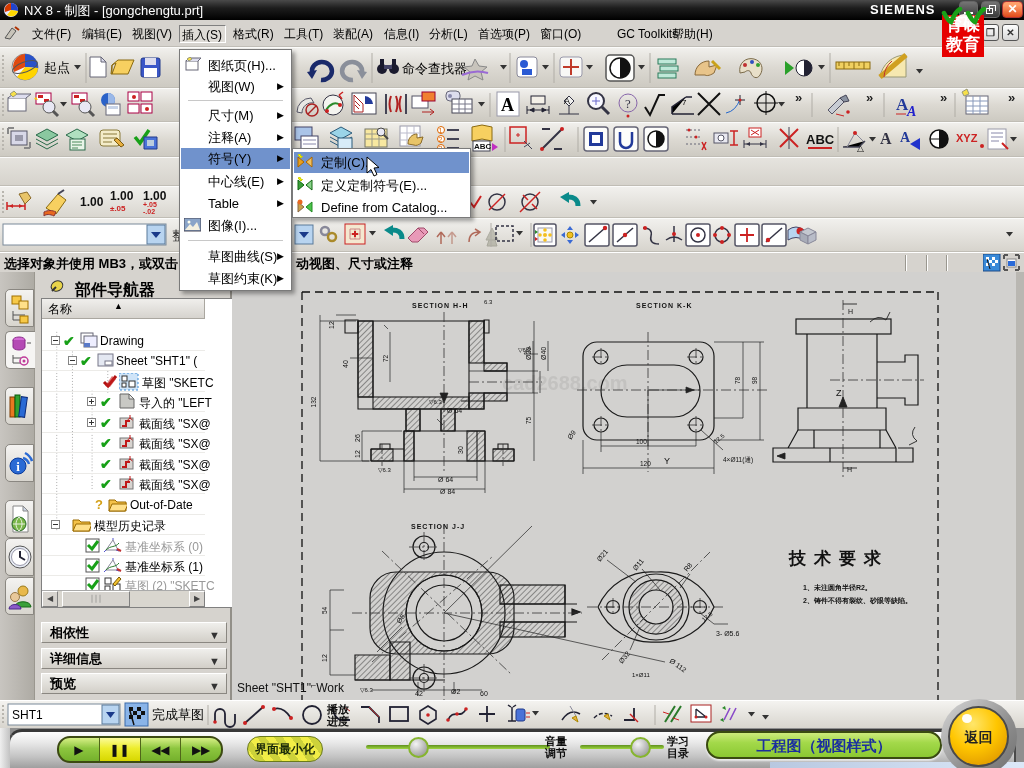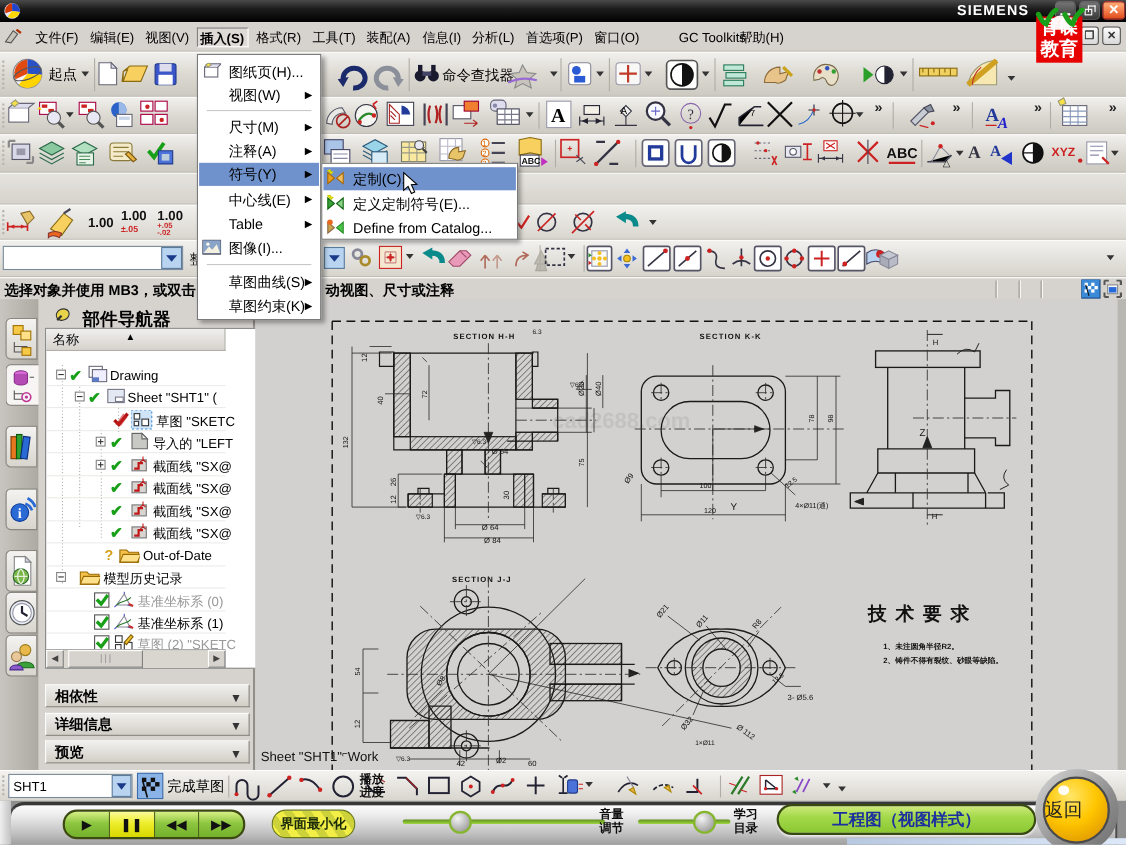--- a/index.html
+++ b/index.html
@@ -16,21 +16,21 @@
 .wbtn { top:1px; width:19px; height:17px; border-radius:4px; border:1px solid #666;
   background:linear-gradient(#757575,#3a3a3a); color:#fff; font-size:10px; text-align:center; line-height:15px; }
 #wmin { left:959px; }
 #wres { left:981px; }
 #wclose { left:1002px; width:21px; background:linear-gradient(#ff9f6a 20%,#e04a1a); border-color:#a33; font-weight:bold; font-size:12px; }
 
 
 #menubar { left:0; top:20px; width:1024px; height:27px; background:#d6d3ce; border-bottom:1px solid #c0bdb6;
   font-size:12px; color:#000; }
 #menubar .mi { position:absolute; top:5px; height:18px; line-height:18px; padding:0 4px; }
-#menubar .pressed { border:1px solid #808080; border-right-color:#fff; border-bottom-color:#fff; background:#dedbd6; padding:0 2px;font-weight:bold; }
+#menubar .pressed { border:1px solid #808080; border-right-color:#fff; border-bottom-color:#fff; background:#dedbd6; padding:0 2px; }
 .childbtn { top:4px; width:17px; height:17px; border:1px solid #555; border-radius:3px; background:linear-gradient(#fdfdfd,#d8d8d8); color:#333; font-size:10px; text-align:center; line-height:15px; font-weight:bold;}
 
 
 .trow { left:0; width:1024px; background:linear-gradient(#f2f1ee, #dcd9d2 50%, #ccc9c1);
   box-shadow: inset 0 1px 0 #fbfbfa, inset 0 -1px 0 #c0bdb5; }
 #rowA { top:47px; height:41px; }
 #rowB { top:88px; height:34px; }
 #rowC { top:122px; height:35px; }
 #band { top:157px; height:29px; background:linear-gradient(#e6e4df,#d5d2cb); }
 #rowD { top:186px; height:32px; background:linear-gradient(#f2f1ee,#d8d5ce); }
@@ -86,21 +86,21 @@
 .gtrack { top:745px; height:4px; background:linear-gradient(#5f8f1f,#9ed63f); border-radius:2px; }
 .gknob { top:737px; width:21px; height:21px; border-radius:50%;
   background:radial-gradient(circle at 35% 30%, #f4f4f4, #b9b9b9 55%, #8a8a8a); border:2px solid #86b52e; }
 #bigpill { left:706px; top:731px; width:236px; height:28px; border-radius:14px; border:2px solid #394a10;
   background:linear-gradient(#cdea7c,#a3d94a 40%,#8bc832); text-align:center; font-size:15px; font-weight:bold;
   color:#1b2f9e; line-height:25px; box-shadow:0 2px 2px rgba(255,255,255,.7); }
 #ballhouse { left:941px; top:699px; width:76px; height:76px; border-radius:50%;
   background:linear-gradient(135deg,#d9d9d9,#8d8d8d 60%,#6f6f6f); }
 #ball { left:948px; top:706px; width:61px; height:61px; border-radius:50%;
   background:radial-gradient(circle at 40% 28%, #ffe66a, #ffc600 45%, #e8a400 75%, #c98c00);
-  border:2px solid #4a4a4a; font-size:17px; font-weight:normal; color:#222; line-height:58px; }
+  border:2px solid #4a4a4a; text-align:center; font-size:14px; font-weight:bold; color:#222; line-height:58px; }
 #ballhl { left:962px; top:714px; width:10px; height:9px; border-radius:50%; background:rgba(255,255,255,.95); }
 #bluecorner { left:770px; top:762px; width:254px; height:6px; background:linear-gradient(90deg,#b8c8e0,#dce8f8); }
 
 
 .menu { background:#fff; border:1px solid #7a7a7a; box-shadow:3px 3px 4px rgba(0,0,0,.35); font-size:13px; }
 #mainmenu { left:179px; top:49px; width:113px; height:242px; }
 #submenu { left:292px; top:148px; width:179px; height:70px; }
 .menu .it { position:absolute; left:1px; width:calc(100% - 2px); height:21px; line-height:21px; color:#000; }
 .menu .it .lbl { position:absolute; left:27px; }
 .menu .it .arr { position:absolute; right:6px; font-size:9px; top:0px; }
@@ -114,20 +114,21 @@
 </head>
 <body>
 
 <div class="abs" id="title">
   <svg class="abs" style="left:3px;top:2px" width="17" height="16" viewBox="0 0 17 16">
     <circle cx="8" cy="8" r="7" fill="#e8e8ff"></circle>
     <path d="M2,10 A7 7 0 0 1 8 1 L8 8 Z" fill="#d43a00"></path>
     <path d="M8,1 A7 7 0 0 1 15 9 L8 8 Z" fill="#2244cc"></path>
     <path d="M15,9 A7 7 0 0 1 4 13 L8 8 Z" fill="#ffd800"></path>
   </svg>
+  <div class="abs txt">NX 8 - 制图 - [gongchengtu.prt]</div>
   <div class="abs" id="siemens">SIEMENS</div>
   <div class="abs wbtn" id="wmin">
       <span style="position:absolute;left:4px;bottom:3px;width:9px;height:2px;background:#fff"></span>
     </div>
   <div class="abs wbtn" id="wres">
       <span style="position:absolute;left:4px;top:6px;width:7px;height:6px;border:1px solid #fff"></span>
       <span style="position:absolute;left:7px;top:3px;width:7px;height:6px;border:1px solid #fff;border-bottom:none"></span>
     </div>
   <div class="abs wbtn" id="wclose">✕</div>
 </div>

